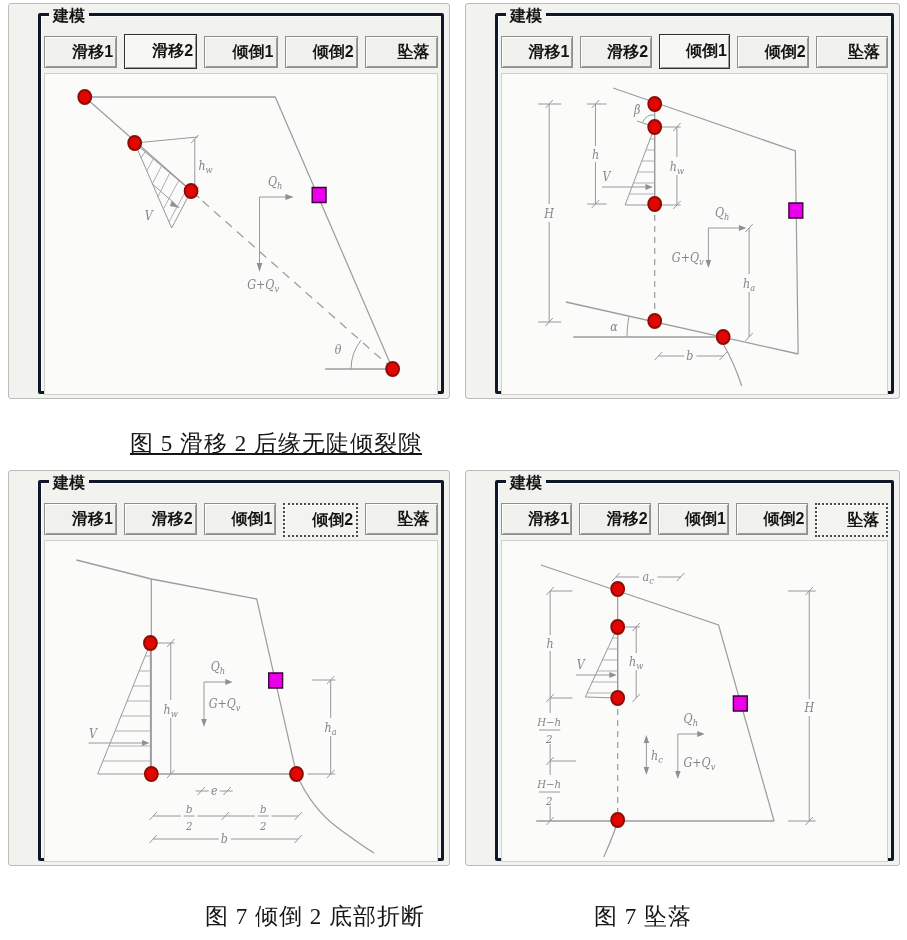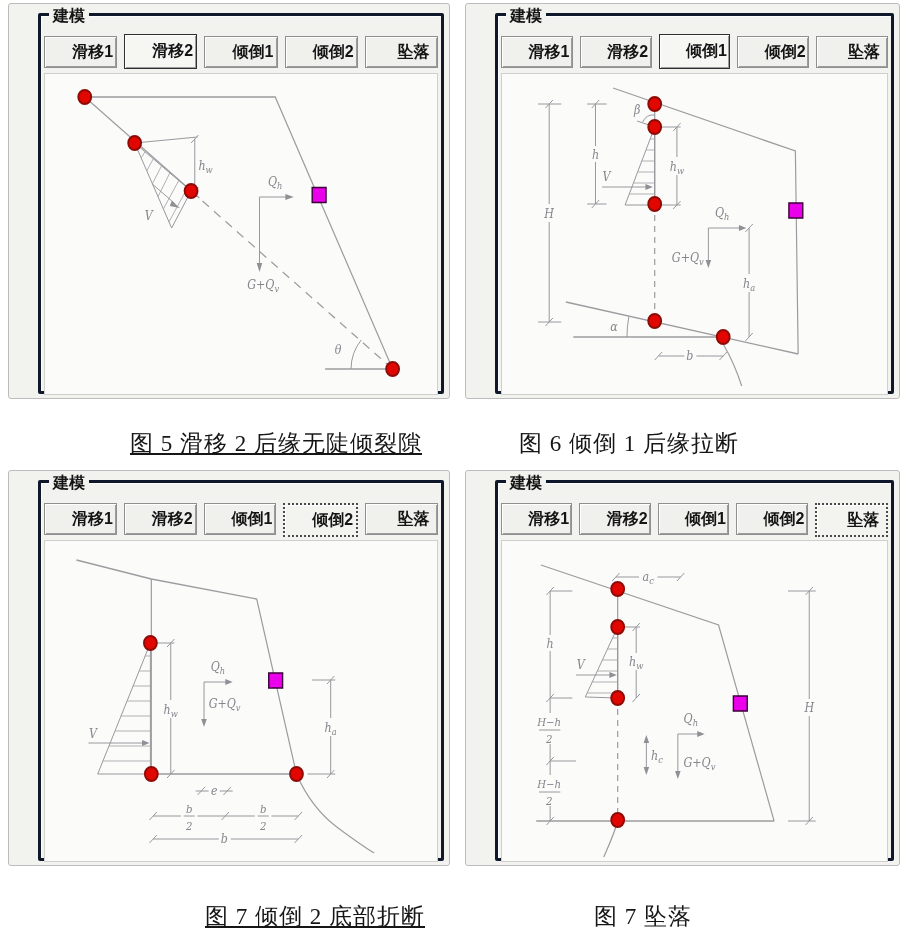--- a/index.html
+++ b/index.html
@@ -401,17 +401,16 @@
           <circle class="dot" cx="125" cy="48" r="7"></circle>
           <circle class="dot" cx="125" cy="86" r="7"></circle>
           <circle class="dot" cx="125" cy="157" r="7"></circle>
           <circle class="dot" cx="125" cy="279" r="7"></circle>
         </svg>
       </div>
     </div>
   </div>
 
   <div class="caption" style="left:130px;top:428px;text-decoration:underline;">图 5 滑移 2 后缘无陡倾裂隙</div>
-  <div class="caption" style="left:519px;top:428px;">图 6 倾倒 1 后缘拉断</div>
-  <div class="caption" style="left:205px;top:901px;text-decoration:underline;">图 7 倾倒 2 底部折断</div>
+  <div class="caption" style="left:205px;top:901px;">图 7 倾倒 2 底部折断</div>
   <div class="caption" style="left:594px;top:901px;">图 7 坠落</div>
 
 </div>
 
 </body></html>

